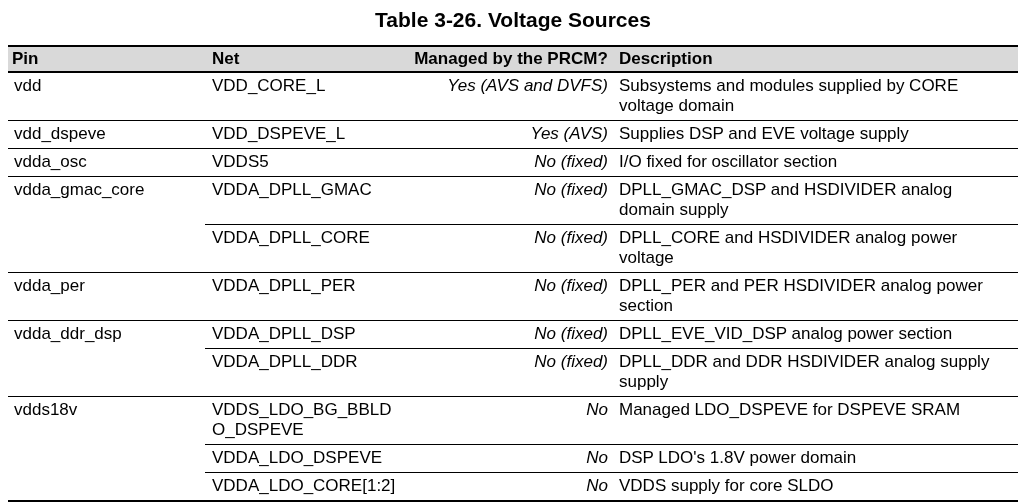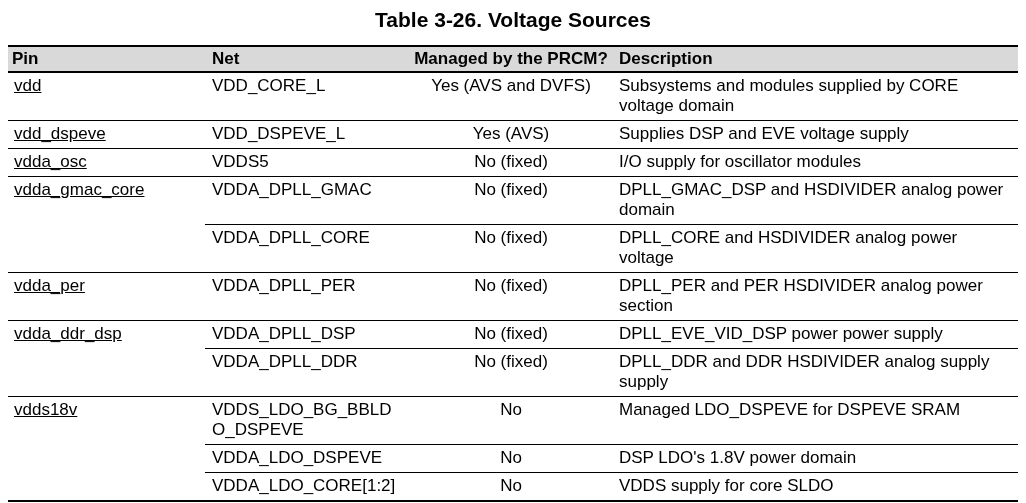--- a/index.html
+++ b/index.html
@@ -49,23 +49,23 @@
   }
   th.pin { padding-left: 4px; margin-top: 20px; }
   th.prcm { text-align: center; padding-left: 2px; padding-right: 2px; }
   td {
     border-top: 1px solid #000;
     vertical-align: top;
     font-size: 17px;
     line-height: 20px;
     padding: 3px 11px 4px 7px;
   }
-  td.pin  { padding-left: 6px; text-decoration: underline; }
+  td.pin  { padding-left: 6px; }
   td.net  { word-break: break-all; }
-  td.prcm { text-align: center; padding-left: 4px; padding-right: 4px; }
+  td.prcm { text-align: right; padding-left: 4px; padding-right: 4px; font-style: italic; }
 </style>
 </head>
 <body>
 
 <div class="page">
 
   <div class="table-title">Table 3-26. Voltage Sources</div>
 
   <table class="voltage-table">
     <colgroup>
@@ -95,47 +95,47 @@
         <td class="pin">vdd_dspeve</td>
         <td class="net">VDD_DSPEVE_L</td>
         <td class="prcm">Yes (AVS)</td>
         <td class="desc">Supplies DSP and EVE voltage supply</td>
       </tr>
 
       <tr>
         <td class="pin">vdda_osc</td>
         <td class="net">VDDS5</td>
         <td class="prcm">No (fixed)</td>
-        <td class="desc">I/O supply for oscillator modules</td>
+        <td class="desc">I/O fixed for oscillator section</td>
       </tr>
 
       <tr>
         <td class="pin" rowspan="2">vdda_gmac_core</td>
         <td class="net">VDDA_DPLL_GMAC</td>
         <td class="prcm">No (fixed)</td>
-        <td class="desc">DPLL_GMAC_DSP and HSDIVIDER analog power domain</td>
+        <td class="desc">DPLL_GMAC_DSP and HSDIVIDER analog domain supply</td>
       </tr>
       <tr>
         <td class="net">VDDA_DPLL_CORE</td>
         <td class="prcm">No (fixed)</td>
         <td class="desc">DPLL_CORE and HSDIVIDER analog power voltage</td>
       </tr>
 
       <tr>
         <td class="pin">vdda_per</td>
         <td class="net">VDDA_DPLL_PER</td>
         <td class="prcm">No (fixed)</td>
         <td class="desc">DPLL_PER and PER HSDIVIDER analog power section</td>
       </tr>
 
       <tr>
         <td class="pin" rowspan="2">vdda_ddr_dsp</td>
         <td class="net">VDDA_DPLL_DSP</td>
         <td class="prcm">No (fixed)</td>
-        <td class="desc">DPLL_EVE_VID_DSP power power supply</td>
+        <td class="desc">DPLL_EVE_VID_DSP analog power section</td>
       </tr>
       <tr>
         <td class="net">VDDA_DPLL_DDR</td>
         <td class="prcm">No (fixed)</td>
         <td class="desc">DPLL_DDR and DDR HSDIVIDER analog supply supply</td>
       </tr>
 
       <tr>
         <td class="pin" rowspan="3">vdds18v</td>
         <td class="net">VDDS_LDO_BG_BBLDO_DSPEVE</td>

